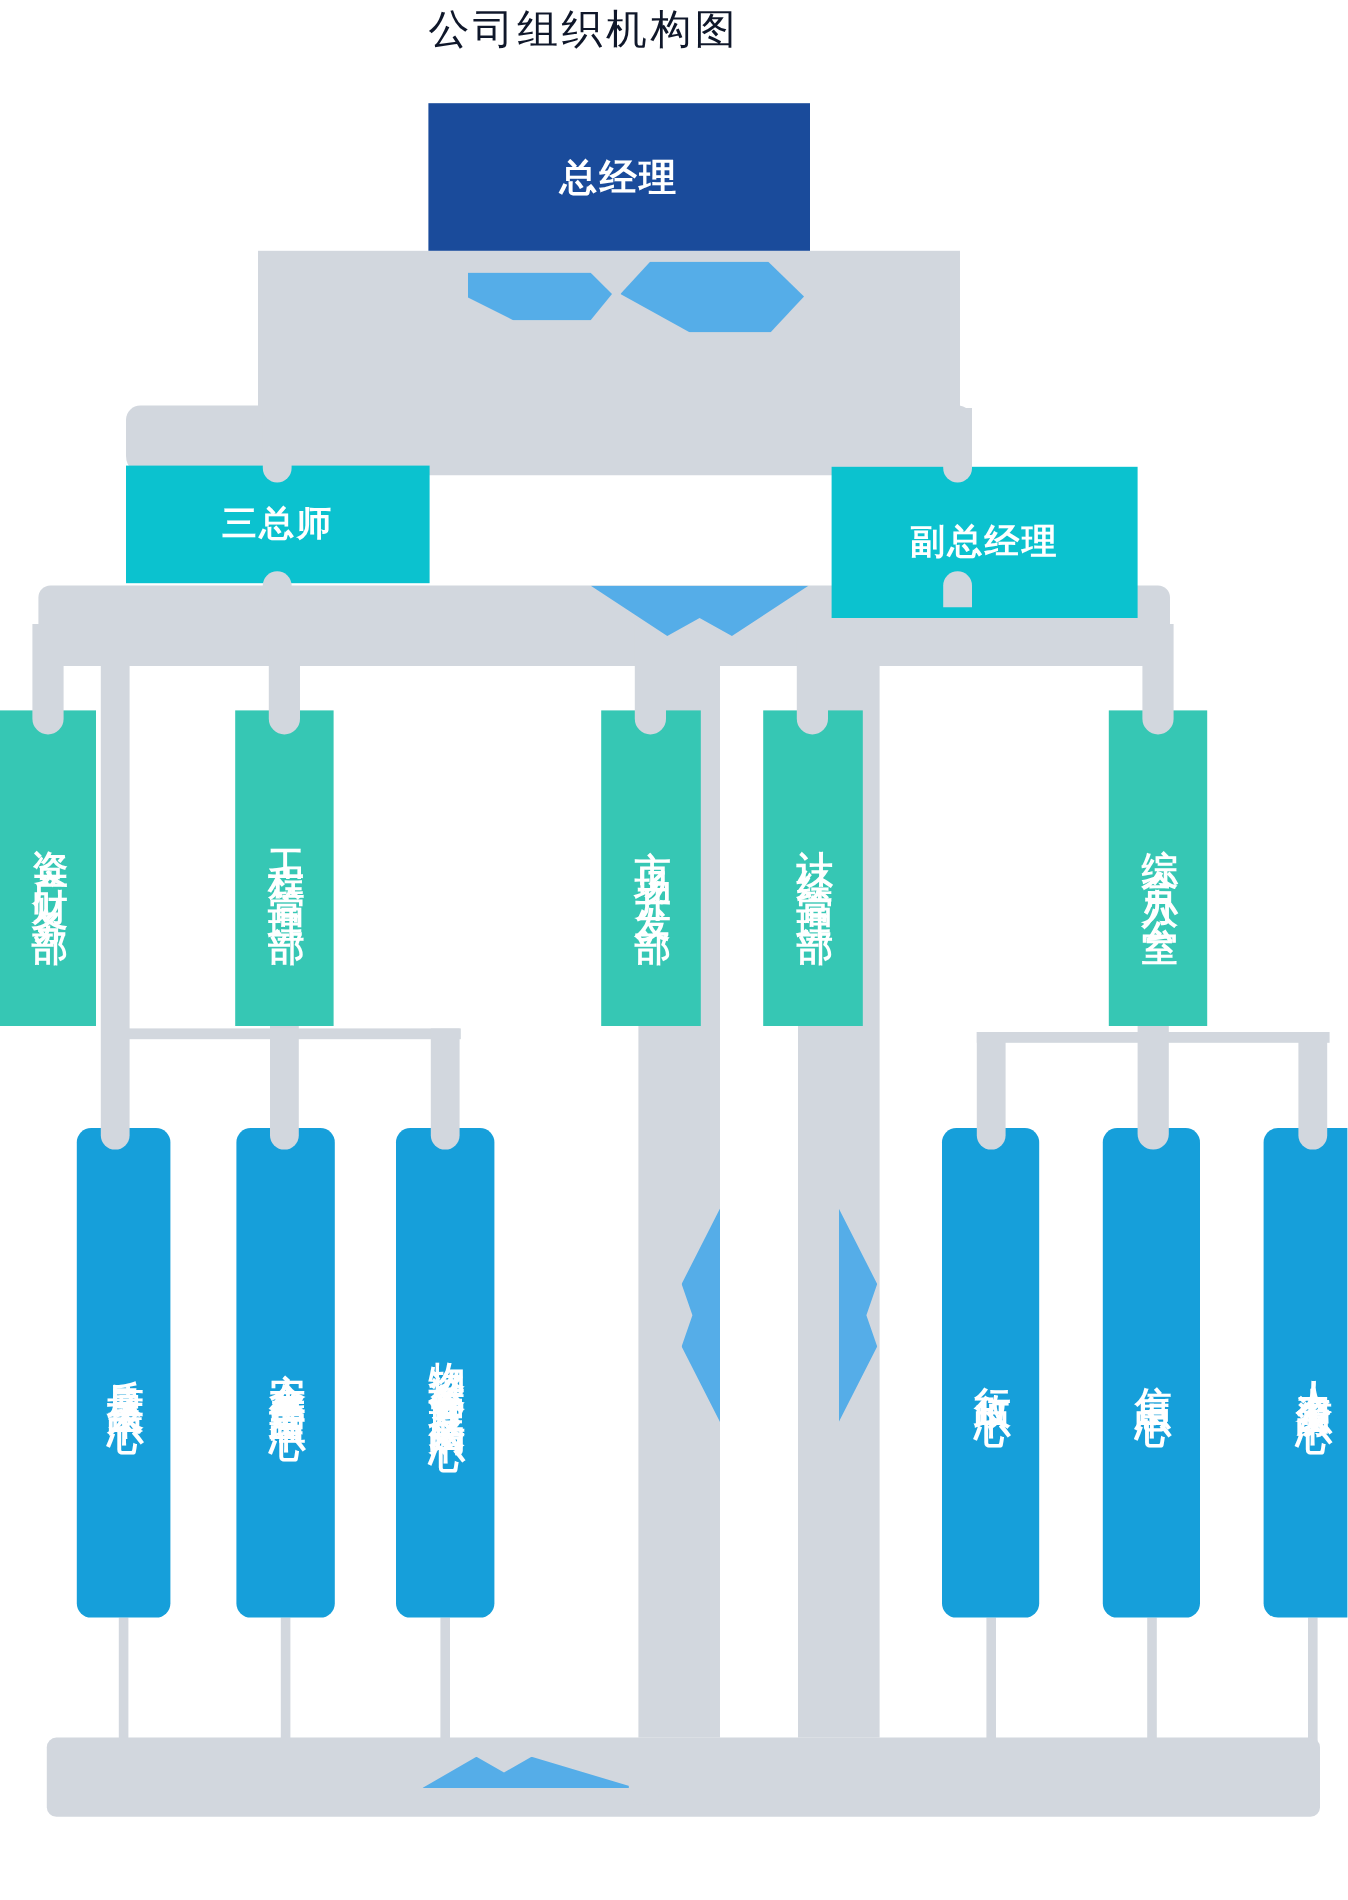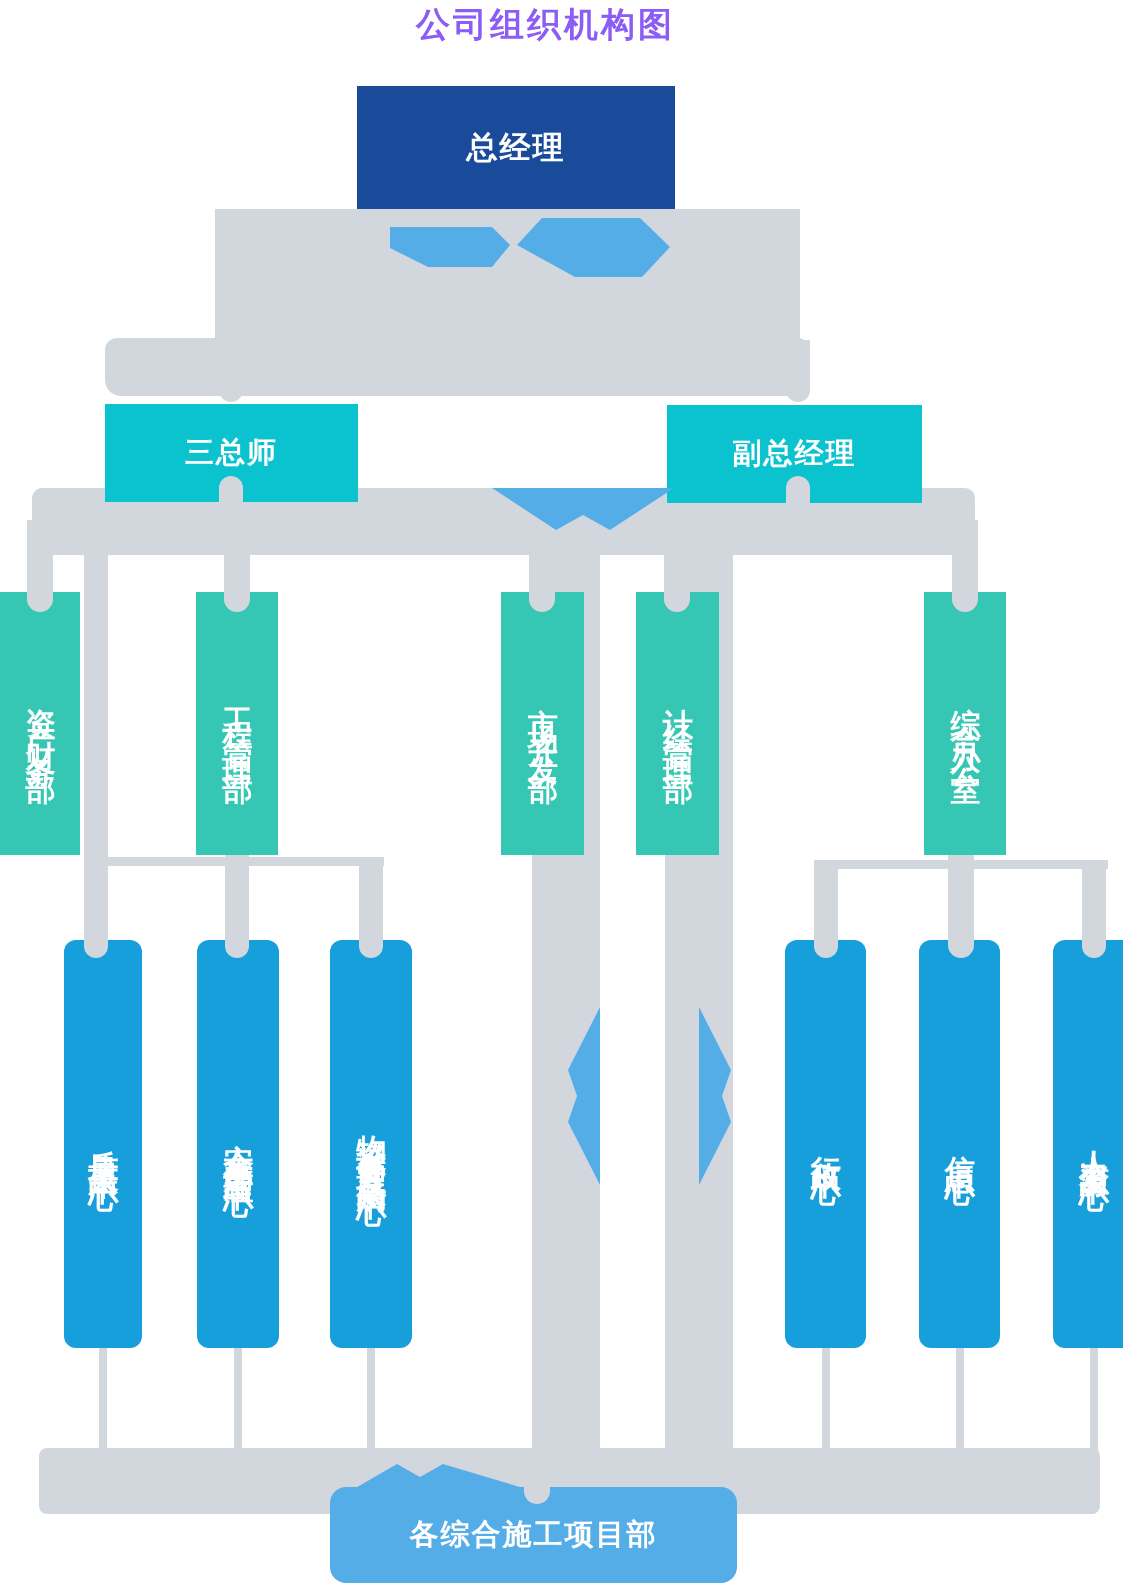--- a/index.html
+++ b/index.html
@@ -8,30 +8,30 @@
     width:1123px;height:1583px;
     overflow:hidden;
     background:#ffffff;
     font-family:"Liberation Sans","DejaVu Sans",sans-serif;
   }
   .abs{position:absolute;}
   .gray{background:#D2D7DE;}
   .blue-dec{background:#55ADE8;}
   .box{display:flex;align-items:center;justify-content:center;color:#ffffff;font-weight:bold;}
   .gm{background:#1A4B9B;font-size:31px;letter-spacing:2px;}
-  .lv2{background:#0BC2CF;font-size:29px;letter-spacing:2px;margin-top:16px;}
+  .lv2{background:#0BC2CF;font-size:29px;letter-spacing:2px;}
   .lv3{background:#36C7B4;}
   .lv4{background:#169FDA;border-radius:12px;}
   .bottom-box{background:#55ADE8;border-radius:16px;font-size:29px;letter-spacing:2px;}
   .vtext{writing-mode:vertical-rl;text-orientation:upright;color:#ffffff;}
   .lv3 .vtext{font-size:30px;letter-spacing:16px;}
   .lv4 .vtext{font-size:30px;letter-spacing:6px;}
   .title{
-    color:#8b5cf6;font-size:34px;font-weight:bold;
-    text-align:right;letter-spacing:3px;
+    color:#0f172a;font-size:34px;font-weight:normal;
+    text-align:left;letter-spacing:3px;
   }
   .rnd-b12{border-radius:0 0 12px 12px;}
   .rnd-b13{border-radius:0 0 13px 13px;}
   .rnd-t12{border-radius:12px 12px 0 0;}
 </style>
 </head>
 <body>
 
 <div id="canvas">
 
@@ -53,21 +53,21 @@
   <div class="abs gray" style="left:956px;top:1348px;width:8px;height:104px;"></div>
   <div class="abs gray" style="left:1090px;top:1348px;width:8px;height:104px;"></div>
 
   <div class="abs gray" style="left:39px;top:1448px;width:1061px;height:66px;border-radius:8px;"></div>
 
   <div class="abs title" style="left:357px;top:2px;width:318px;height:36px;">公司组织机构图</div>
 
   <div class="abs box gm" style="left:357px;top:86px;width:318px;height:123px;">总经理</div>
 
   <div class="abs box lv2" style="left:105px;top:388px;width:253px;height:98px;">三总师</div>
-  <div class="abs box lv2" style="left:667px;top:389px;width:255px;height:98px;">副总经理</div>
+  <div class="abs box lv2" style="left:693px;top:389px;width:255px;height:126px;">副总经理</div>
 
   <div class="abs box lv3" style="left:0px;top:592px;width:80px;height:263px;">
     <span class="vtext">资产财务部</span>
   </div>
   <div class="abs box lv3" style="left:196px;top:592px;width:82px;height:263px;">
     <span class="vtext">工程管理部</span>
   </div>
   <div class="abs box lv3" style="left:501px;top:592px;width:83px;height:263px;">
     <span class="vtext">市场开发部</span>
   </div>
@@ -90,21 +90,20 @@
   <div class="abs box lv4" style="left:785px;top:940px;width:81px;height:408px;">
     <span class="vtext">行政中心</span>
   </div>
   <div class="abs box lv4" style="left:919px;top:940px;width:81px;height:408px;">
     <span class="vtext">信息中心</span>
   </div>
   <div class="abs box lv4" style="left:1053px;top:940px;width:81px;height:408px;">
     <span class="vtext">人力资源中心</span>
   </div>
 
-  <div class="abs box bottom-box" style="left:330px;top:1487px;width:407px;height:96px;">各综合施工项目部</div>
 
   <div class="abs gray rnd-b12" style="left:219px;top:340px;width:24px;height:62px;"></div>
   <div class="abs gray rnd-b12" style="left:786px;top:340px;width:24px;height:62px;"></div>
 
   <div class="abs gray rnd-t12" style="left:219px;top:476px;width:24px;height:30px;"></div>
   <div class="abs gray rnd-t12" style="left:786px;top:476px;width:24px;height:30px;"></div>
 
   <div class="abs gray rnd-b13" style="left:27px;top:520px;width:26px;height:92px;"></div>
   <div class="abs gray rnd-b13" style="left:224px;top:520px;width:26px;height:92px;"></div>
   <div class="abs gray rnd-b13" style="left:529px;top:520px;width:26px;height:92px;"></div>

